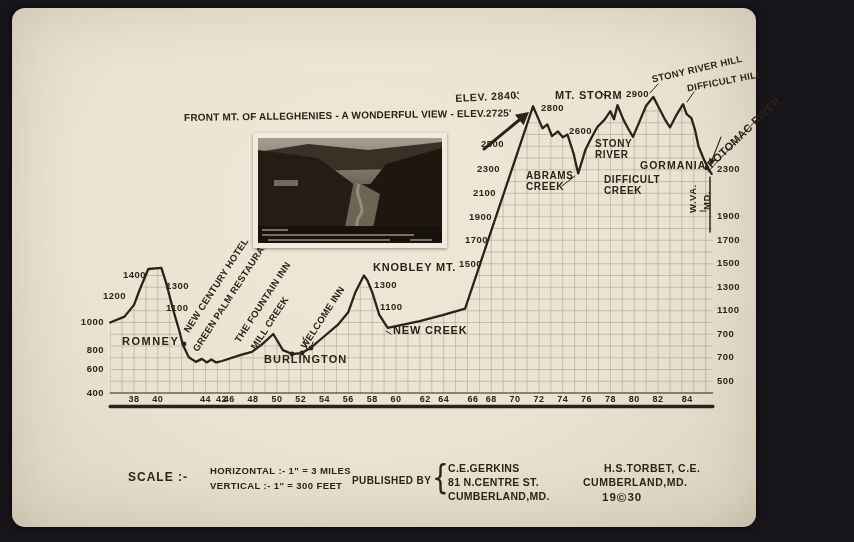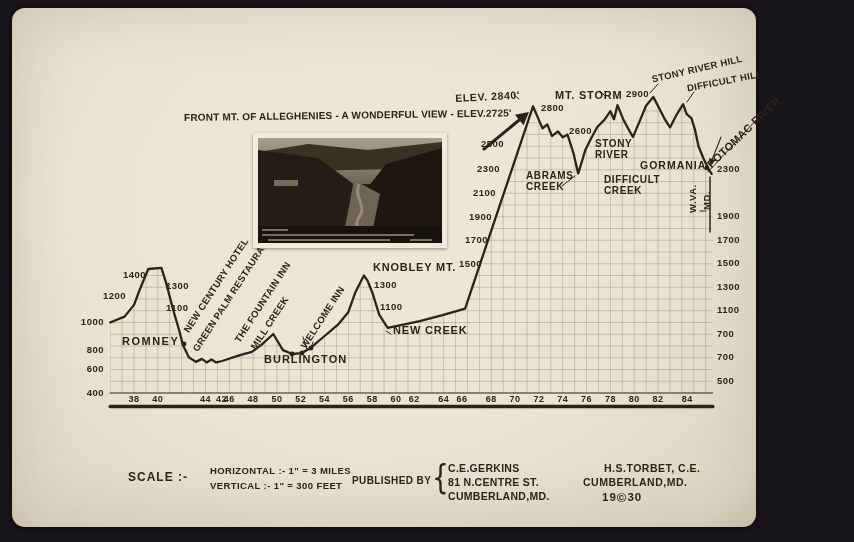--- a/index.html
+++ b/index.html
@@ -147,23 +147,23 @@
         <div class="lbl" style="left: 158.64px; top: 386.5px; font-size: 9px; letter-spacing: 0.5px; width: 22px; text-align: center; margin-left: 40px;">42</div>
         <div class="lbl" style="left: 182.46px; top: 386.5px; font-size: 9px; letter-spacing: 0.5px; width: 22px; text-align: center;">44</div>
         <div class="lbl" style="left: 206.28px; top: 386.5px; font-size: 9px; letter-spacing: 0.5px; width: 22px; text-align: center;">46</div>
         <div class="lbl" style="left: 230.1px; top: 386.5px; font-size: 9px; letter-spacing: 0.5px; width: 22px; text-align: center;">48</div>
         <div class="lbl" style="left: 253.92px; top: 386.5px; font-size: 9px; letter-spacing: 0.5px; width: 22px; text-align: center;">50</div>
         <div class="lbl" style="left: 277.74px; top: 386.5px; font-size: 9px; letter-spacing: 0.5px; width: 22px; text-align: center;">52</div>
         <div class="lbl" style="left: 301.56px; top: 386.5px; font-size: 9px; letter-spacing: 0.5px; width: 22px; text-align: center;">54</div>
         <div class="lbl" style="left: 325.38px; top: 386.5px; font-size: 9px; letter-spacing: 0.5px; width: 22px; text-align: center;">56</div>
         <div class="lbl" style="left: 349.2px; top: 386.5px; font-size: 9px; letter-spacing: 0.5px; width: 22px; text-align: center;">58</div>
         <div class="lbl" style="left: 373.02px; top: 386.5px; font-size: 9px; letter-spacing: 0.5px; width: 22px; text-align: center;">60</div>
-        <div class="lbl" style="left: 396.84px; top: 386.5px; font-size: 9px; letter-spacing: 0.5px; width: 22px; text-align: left;">62</div>
+        <div class="lbl" style="left: 396.84px; top: 386.5px; font-size: 9px; letter-spacing: 0.5px; width: 22px; text-align: right;">62</div>
         <div class="lbl" style="left: 420.66px; top: 386.5px; font-size: 9px; letter-spacing: 0.5px; width: 22px; text-align: center;">64</div>
-        <div class="lbl" style="left: 444.48px; top: 386.5px; font-size: 9px; letter-spacing: 0.5px; width: 22px; text-align: left;">66</div>
+        <div class="lbl" style="left: 444.48px; top: 386.5px; font-size: 9px; letter-spacing: 0.5px; width: 22px; text-align: right;">66</div>
         <div class="lbl" style="left: 468.3px; top: 386.5px; font-size: 9px; letter-spacing: 0.5px; width: 22px; text-align: center;">68</div>
         <div class="lbl" style="left: 492.12px; top: 386.5px; font-size: 9px; letter-spacing: 0.5px; width: 22px; text-align: center;">70</div>
         <div class="lbl" style="left: 515.94px; top: 386.5px; font-size: 9px; letter-spacing: 0.5px; width: 22px; text-align: center;">72</div>
         <div class="lbl" style="left: 539.76px; top: 386.5px; font-size: 9px; letter-spacing: 0.5px; width: 22px; text-align: center;">74</div>
         <div class="lbl" style="left: 563.58px; top: 386.5px; font-size: 9px; letter-spacing: 0.5px; width: 22px; text-align: center;">76</div>
         <div class="lbl" style="left: 587.4px; top: 386.5px; font-size: 9px; letter-spacing: 0.5px; width: 22px; text-align: center;">78</div>
         <div class="lbl" style="left: 611.22px; top: 386.5px; font-size: 9px; letter-spacing: 0.5px; width: 22px; text-align: center;">80</div>
         <div class="lbl" style="left: 635.04px; top: 386.5px; font-size: 9px; letter-spacing: 0.5px; width: 22px; text-align: center;">82</div>
         <div class="lbl" style="left: 658.86px; top: 386.5px; font-size: 9px; letter-spacing: 0.5px; width: 22px; text-align: right;">84</div>
         <div class="lbl" style="left: 52px; top: 309px; font-size: 9.5px; letter-spacing: 0.5px; width: 40px; text-align: right;">1000</div>

